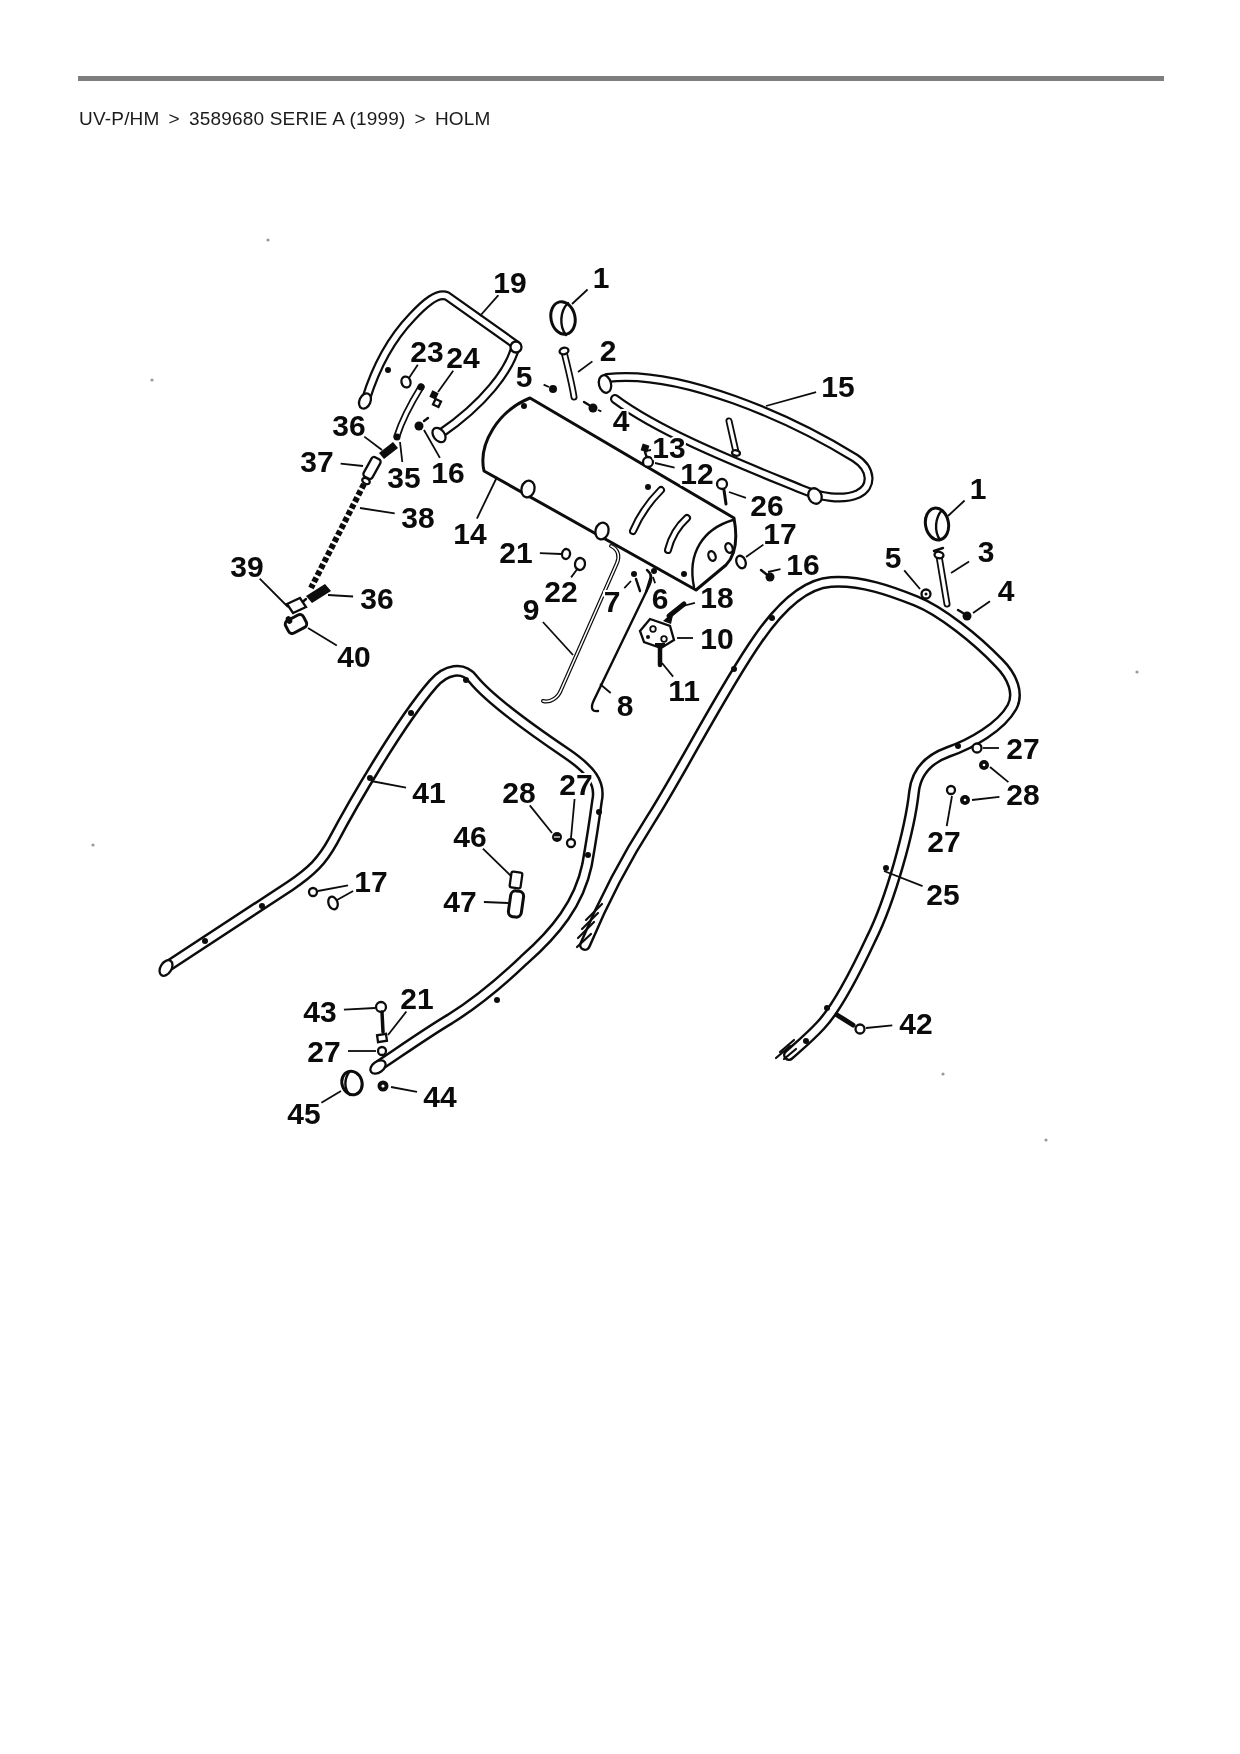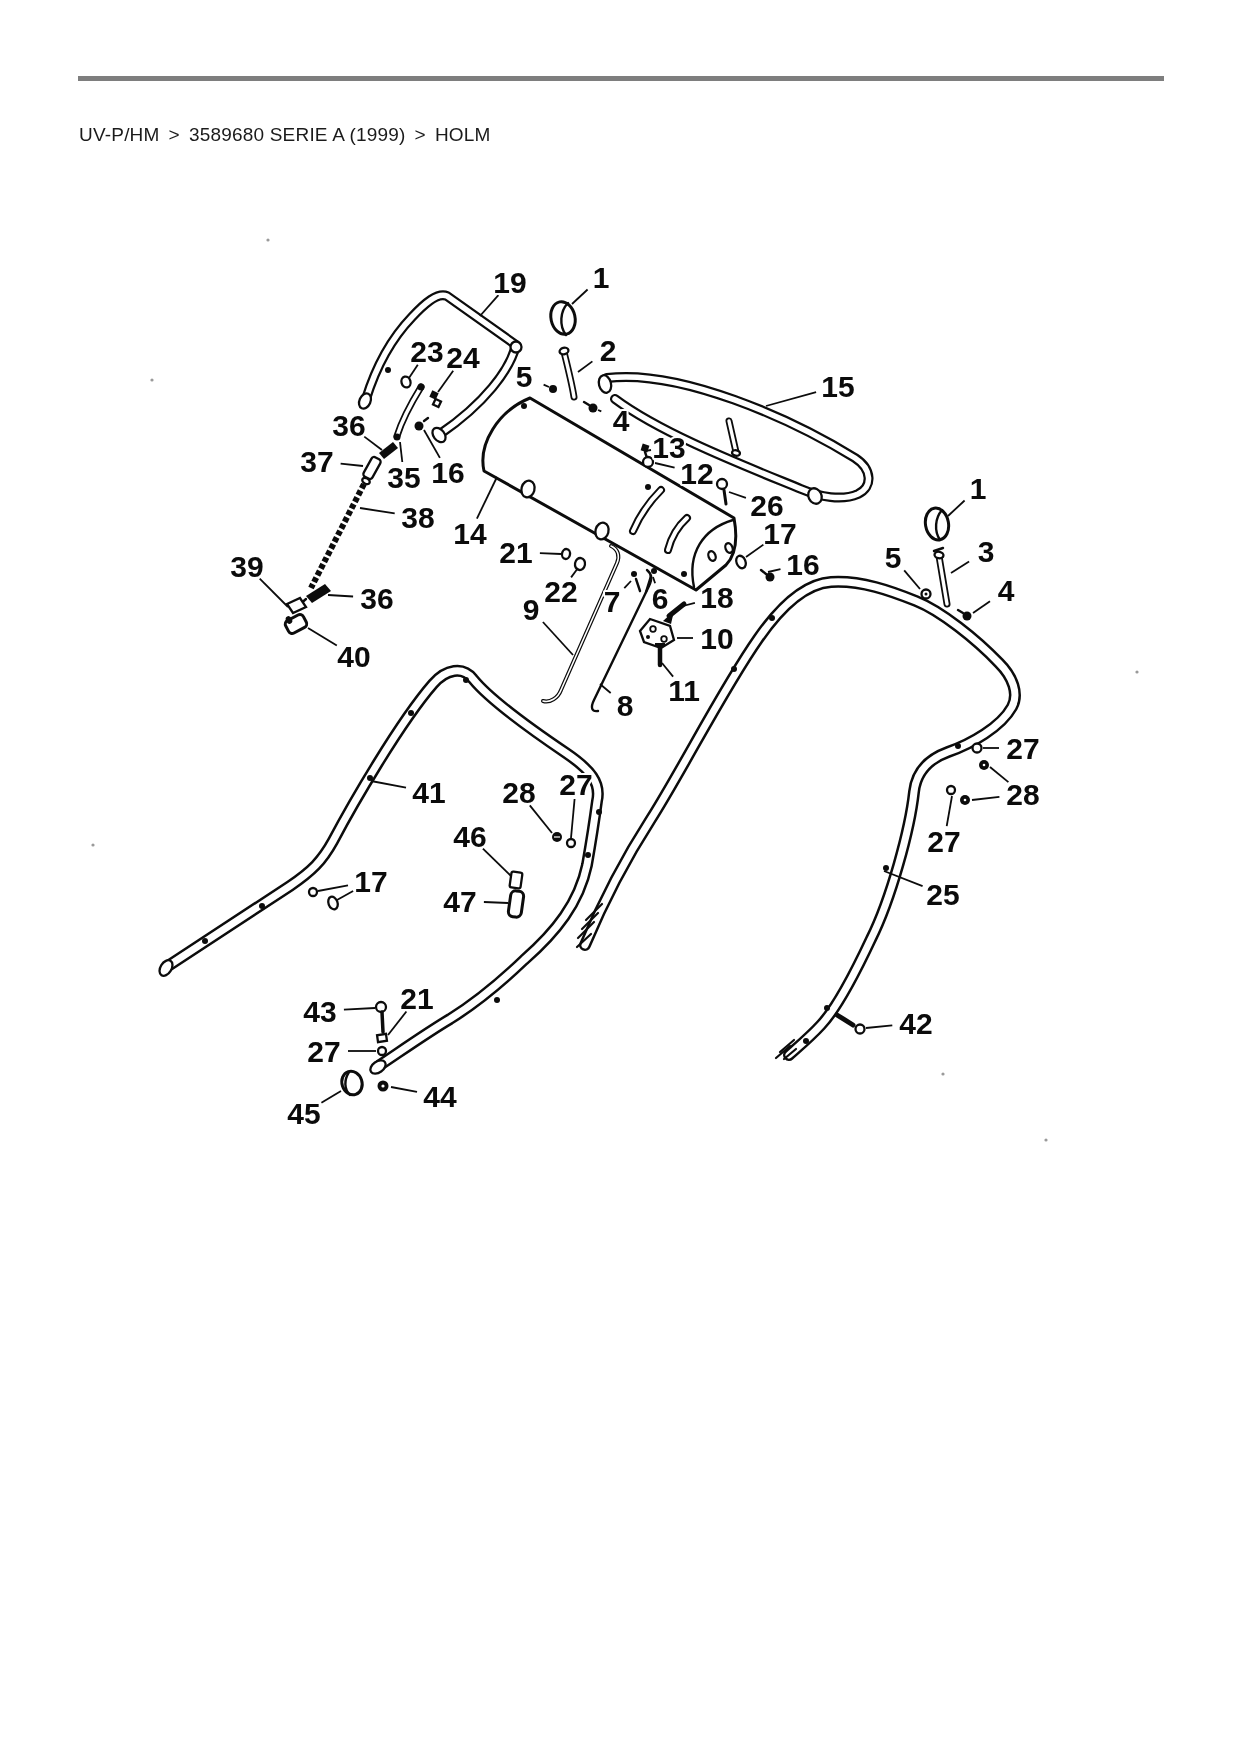--- a/index.html
+++ b/index.html
@@ -2,21 +2,21 @@
 <html><head>
 <meta charset="utf-8">
 <style>
   html,body{margin:0;padding:0;}
   body{
     width:1240px;height:1754px;background:#ffffff;position:relative;overflow:hidden;
     font-family:"Liberation Sans", sans-serif;
   }
   .top-rule{position:absolute;left:78px;top:76px;width:1086px;height:5px;background:#7e7e7e;}
   .breadcrumb{
-    position:absolute;left:79px;top:124px;font-size:19px;color:#1b1b1b;
+    position:absolute;left:79px;top:108px;font-size:19px;color:#1b1b1b;
     letter-spacing:.2px;white-space:nowrap;
   }
   .breadcrumb .sep{margin:0 9px;}
   svg.diagram{position:absolute;left:0;top:0;}
 
   
   .tube  {stroke:#0c0c0c;stroke-width:12;fill:none;stroke-linecap:round;stroke-linejoin:round;}
   .tubei {stroke:#ffffff;stroke-width:7;fill:none;stroke-linecap:round;stroke-linejoin:round;}
   .tube2 {stroke:#0c0c0c;stroke-width:10;fill:none;stroke-linecap:round;stroke-linejoin:round;}
   .tube2i{stroke:#ffffff;stroke-width:5.5;fill:none;stroke-linecap:round;stroke-linejoin:round;}

